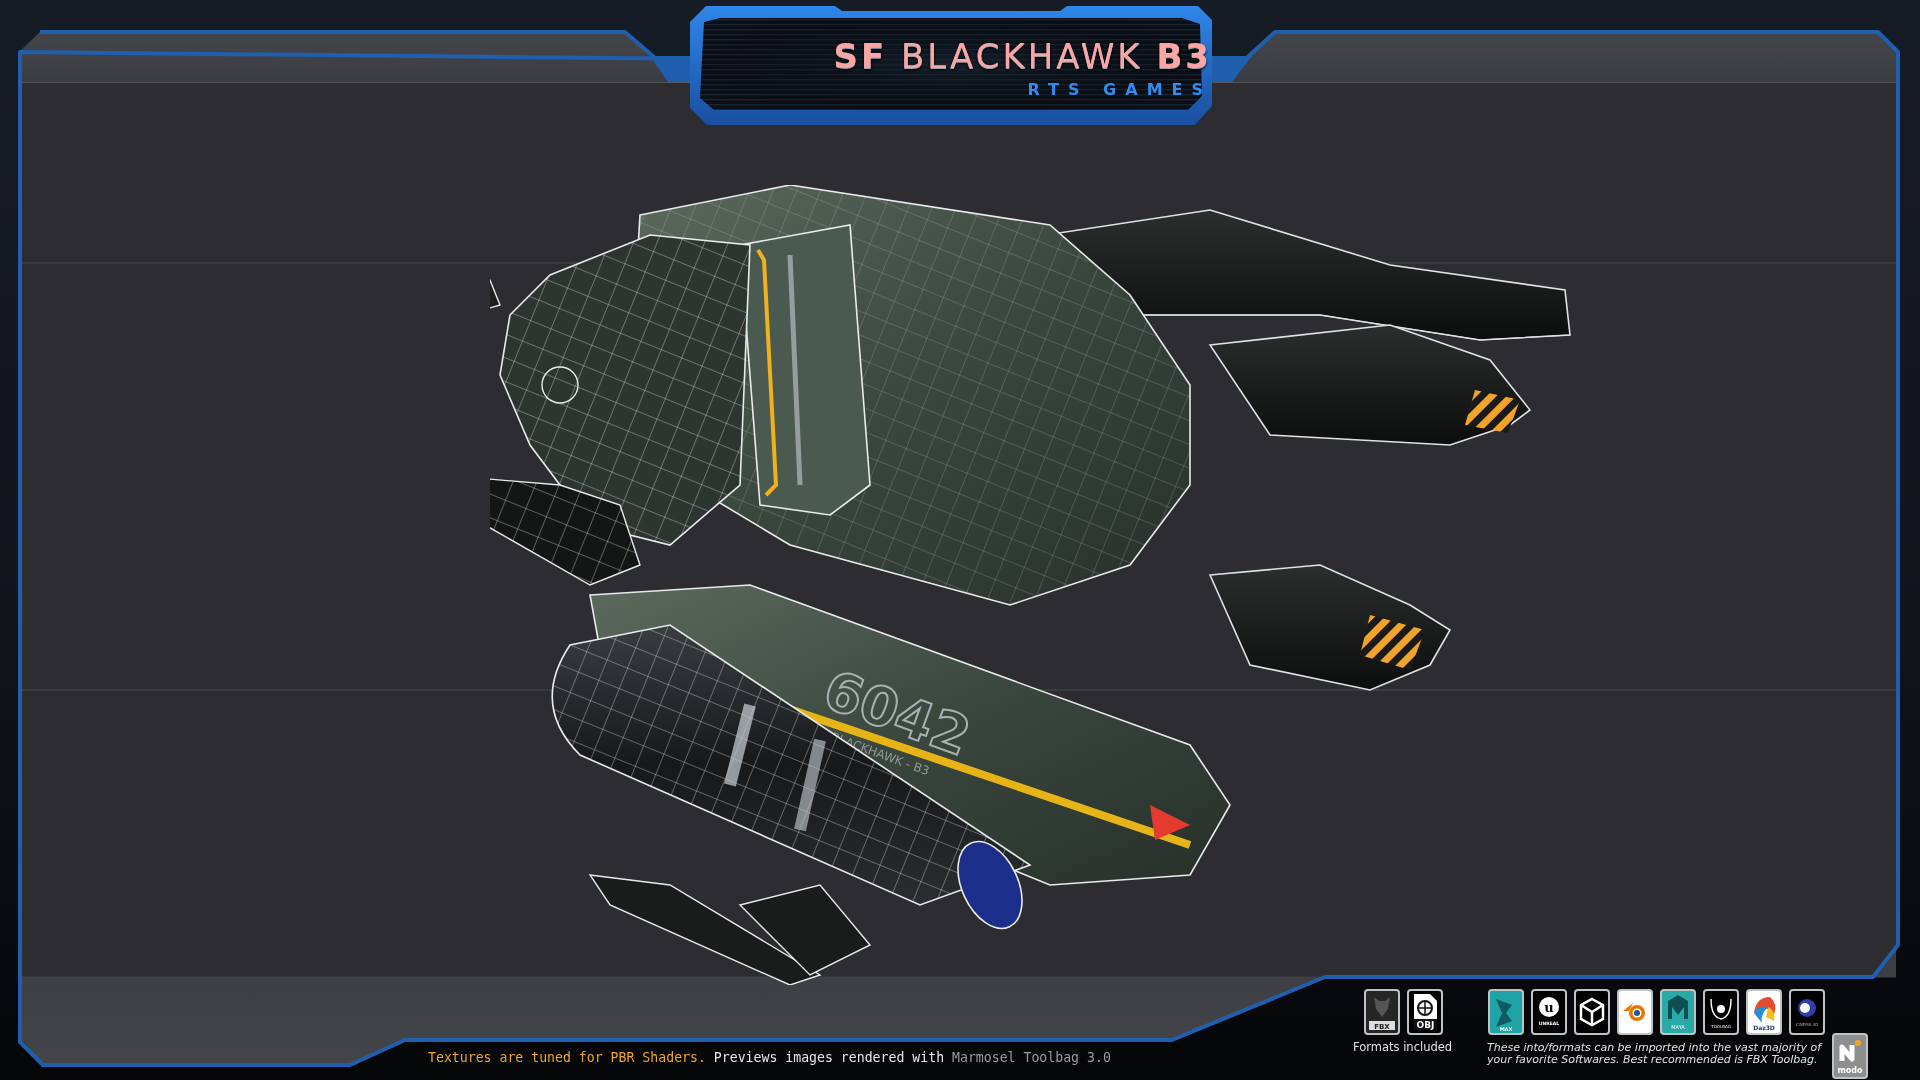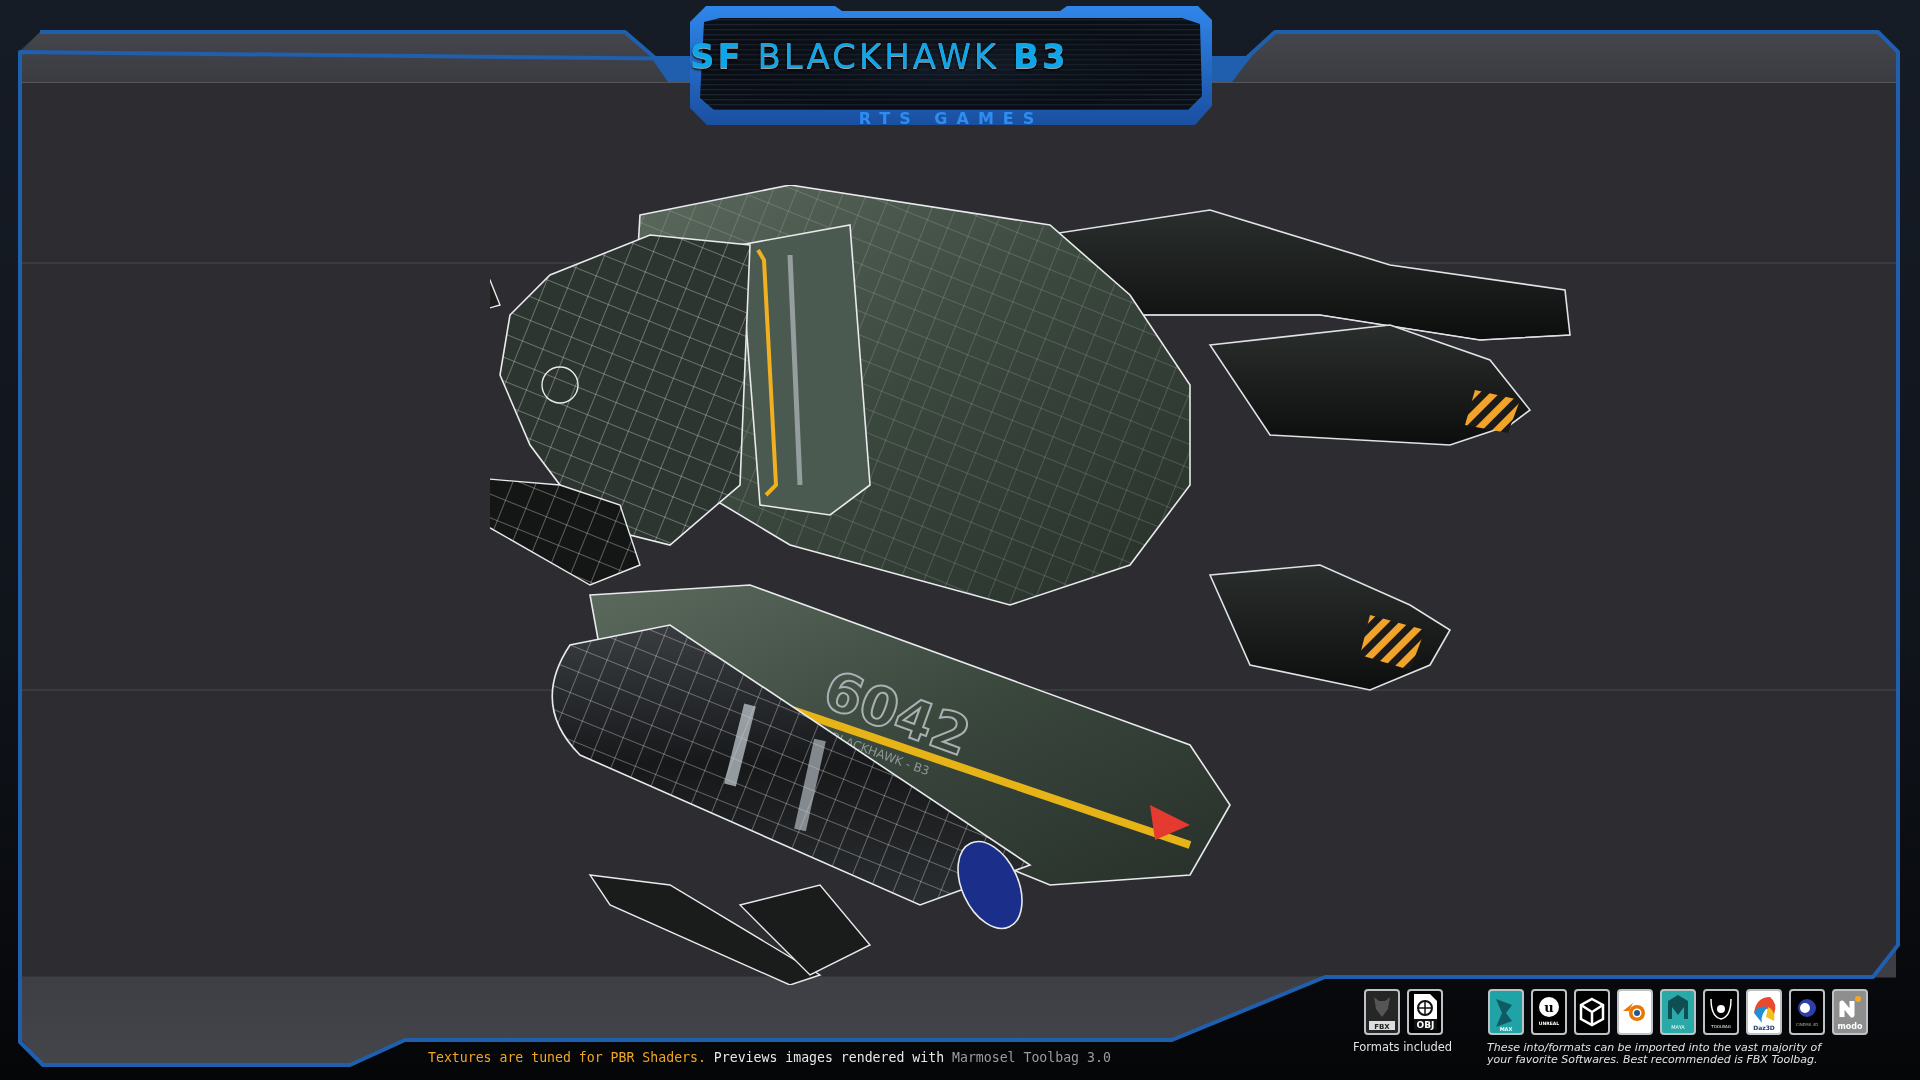--- a/index.html
+++ b/index.html
@@ -1,23 +1,23 @@
 <!DOCTYPE html>
 <html><head>
 <meta charset="utf-8">
 <style>
   html,body{margin:0;padding:0;}
   body{width:1920px;height:1080px;overflow:hidden;background:#151b24;position:relative;font-family:"DejaVu Sans",sans-serif;}
   .bg-grad{position:absolute;inset:0;background:linear-gradient(180deg,#161c26 0%,#10141b 60%,#050608 100%);}
   svg.frame{position:absolute;left:0;top:0;width:1920px;height:1080px;}
   .title-badge{position:absolute;left:690px;top:6px;width:522px;height:119px;}
   .title-inner{position:absolute;left:0;top:0;width:100%;height:100%;}
-  .title-text{position:absolute;left:0;right:0;top:30px;text-align:left;font-family:"DejaVu Sans",sans-serif;font-size:34px;letter-spacing:3px;color:#0ea5e9;text-shadow:0 1px 0 #9aa0a6,0 2px 3px #000;}
+  .title-text{position:absolute;left:0;right:0;top:30px;text-align:right;font-family:"DejaVu Sans",sans-serif;font-size:34px;letter-spacing:3px;color:#fca5a5;text-shadow:0 1px 0 #9aa0a6,0 2px 3px #000;}
   .title-text .bold{font-weight:bold;}
-  .subtitle{position:absolute;left:0;right:0;top:74px;text-align:center;font-family:"DejaVu Sans",sans-serif;font-weight:bold;font-size:16px;letter-spacing:9px;color:#2f8df0;margin-top:29px;}
+  .subtitle{position:absolute;left:0;right:0;top:74px;text-align:right;font-family:"DejaVu Sans",sans-serif;font-weight:bold;font-size:16px;letter-spacing:9px;color:#2f8df0;}
   .ship{position:absolute;left:490px;top:185px;width:1090px;height:800px;}
   .caption{position:absolute;left:428px;top:1050px;font-family:"DejaVu Sans Mono",monospace;font-size:13.2px;color:#e8e8e8;white-space:nowrap;text-align:right;}
   .caption .orange{color:#f3a623;}
   .caption .gray{color:#9a9ca0;}
   .icon{position:absolute;top:989px;width:36px;height:46px;border:2px solid #bfc2c5;border-radius:4px;box-sizing:border-box;overflow:hidden;}
   .icon svg{width:100%;height:100%;display:block;}
   .fmt-label{position:absolute;left:1353px;top:1040px;font-family:"DejaVu Sans",sans-serif;font-size:11.5px;color:#e2e2e2;white-space:nowrap;}
   .sw-label{position:absolute;left:1487px;top:1042px;font-family:"DejaVu Sans",sans-serif;font-size:11px;line-height:12px;color:#e2e2e2;white-space:nowrap;font-style:italic;}
 </style>
 </head>
@@ -238,21 +238,21 @@
       <text x="16" y="39" text-anchor="middle" font-family="DejaVu Sans, sans-serif" font-size="6" font-weight="bold" fill="#1d3b6f">Daz3D</text>
     </svg>
 </div>
 <div class="icon" style="left:1789px;background:#000;">
   <svg viewBox="0 0 32 42">
       <circle cx="16" cy="17" r="9" fill="#2d3fa8"></circle>
       <circle cx="14" cy="17" r="5" fill="#fff"></circle>
       <text x="16" y="35" text-anchor="middle" font-family="DejaVu Sans, sans-serif" font-size="4" fill="#aaa">CINEMA 4D</text>
     </svg>
 </div>
-<div class="icon" style="left:1832px;background:#8e8e8e;">
+<div class="icon" style="left:1832px;background:#8e8e8e;margin-top:44px;">
   <svg viewBox="0 0 32 42">
       <path d="M8 26 L8 12 L18 24 L18 10" fill="none" stroke="#fff" stroke-width="5" stroke-linejoin="round"></path>
       <circle cx="24" cy="8" r="3" fill="#f5a623"></circle>
       <text x="16" y="38" text-anchor="middle" font-family="DejaVu Sans, sans-serif" font-size="8" font-weight="bold" fill="#fff">modo</text>
     </svg>
 </div>
 
 <div class="sw-label">
   <div>These into/formats can be imported into the vast majority of</div>
   <div>your favorite Softwares. Best recommended is FBX Toolbag.</div>

